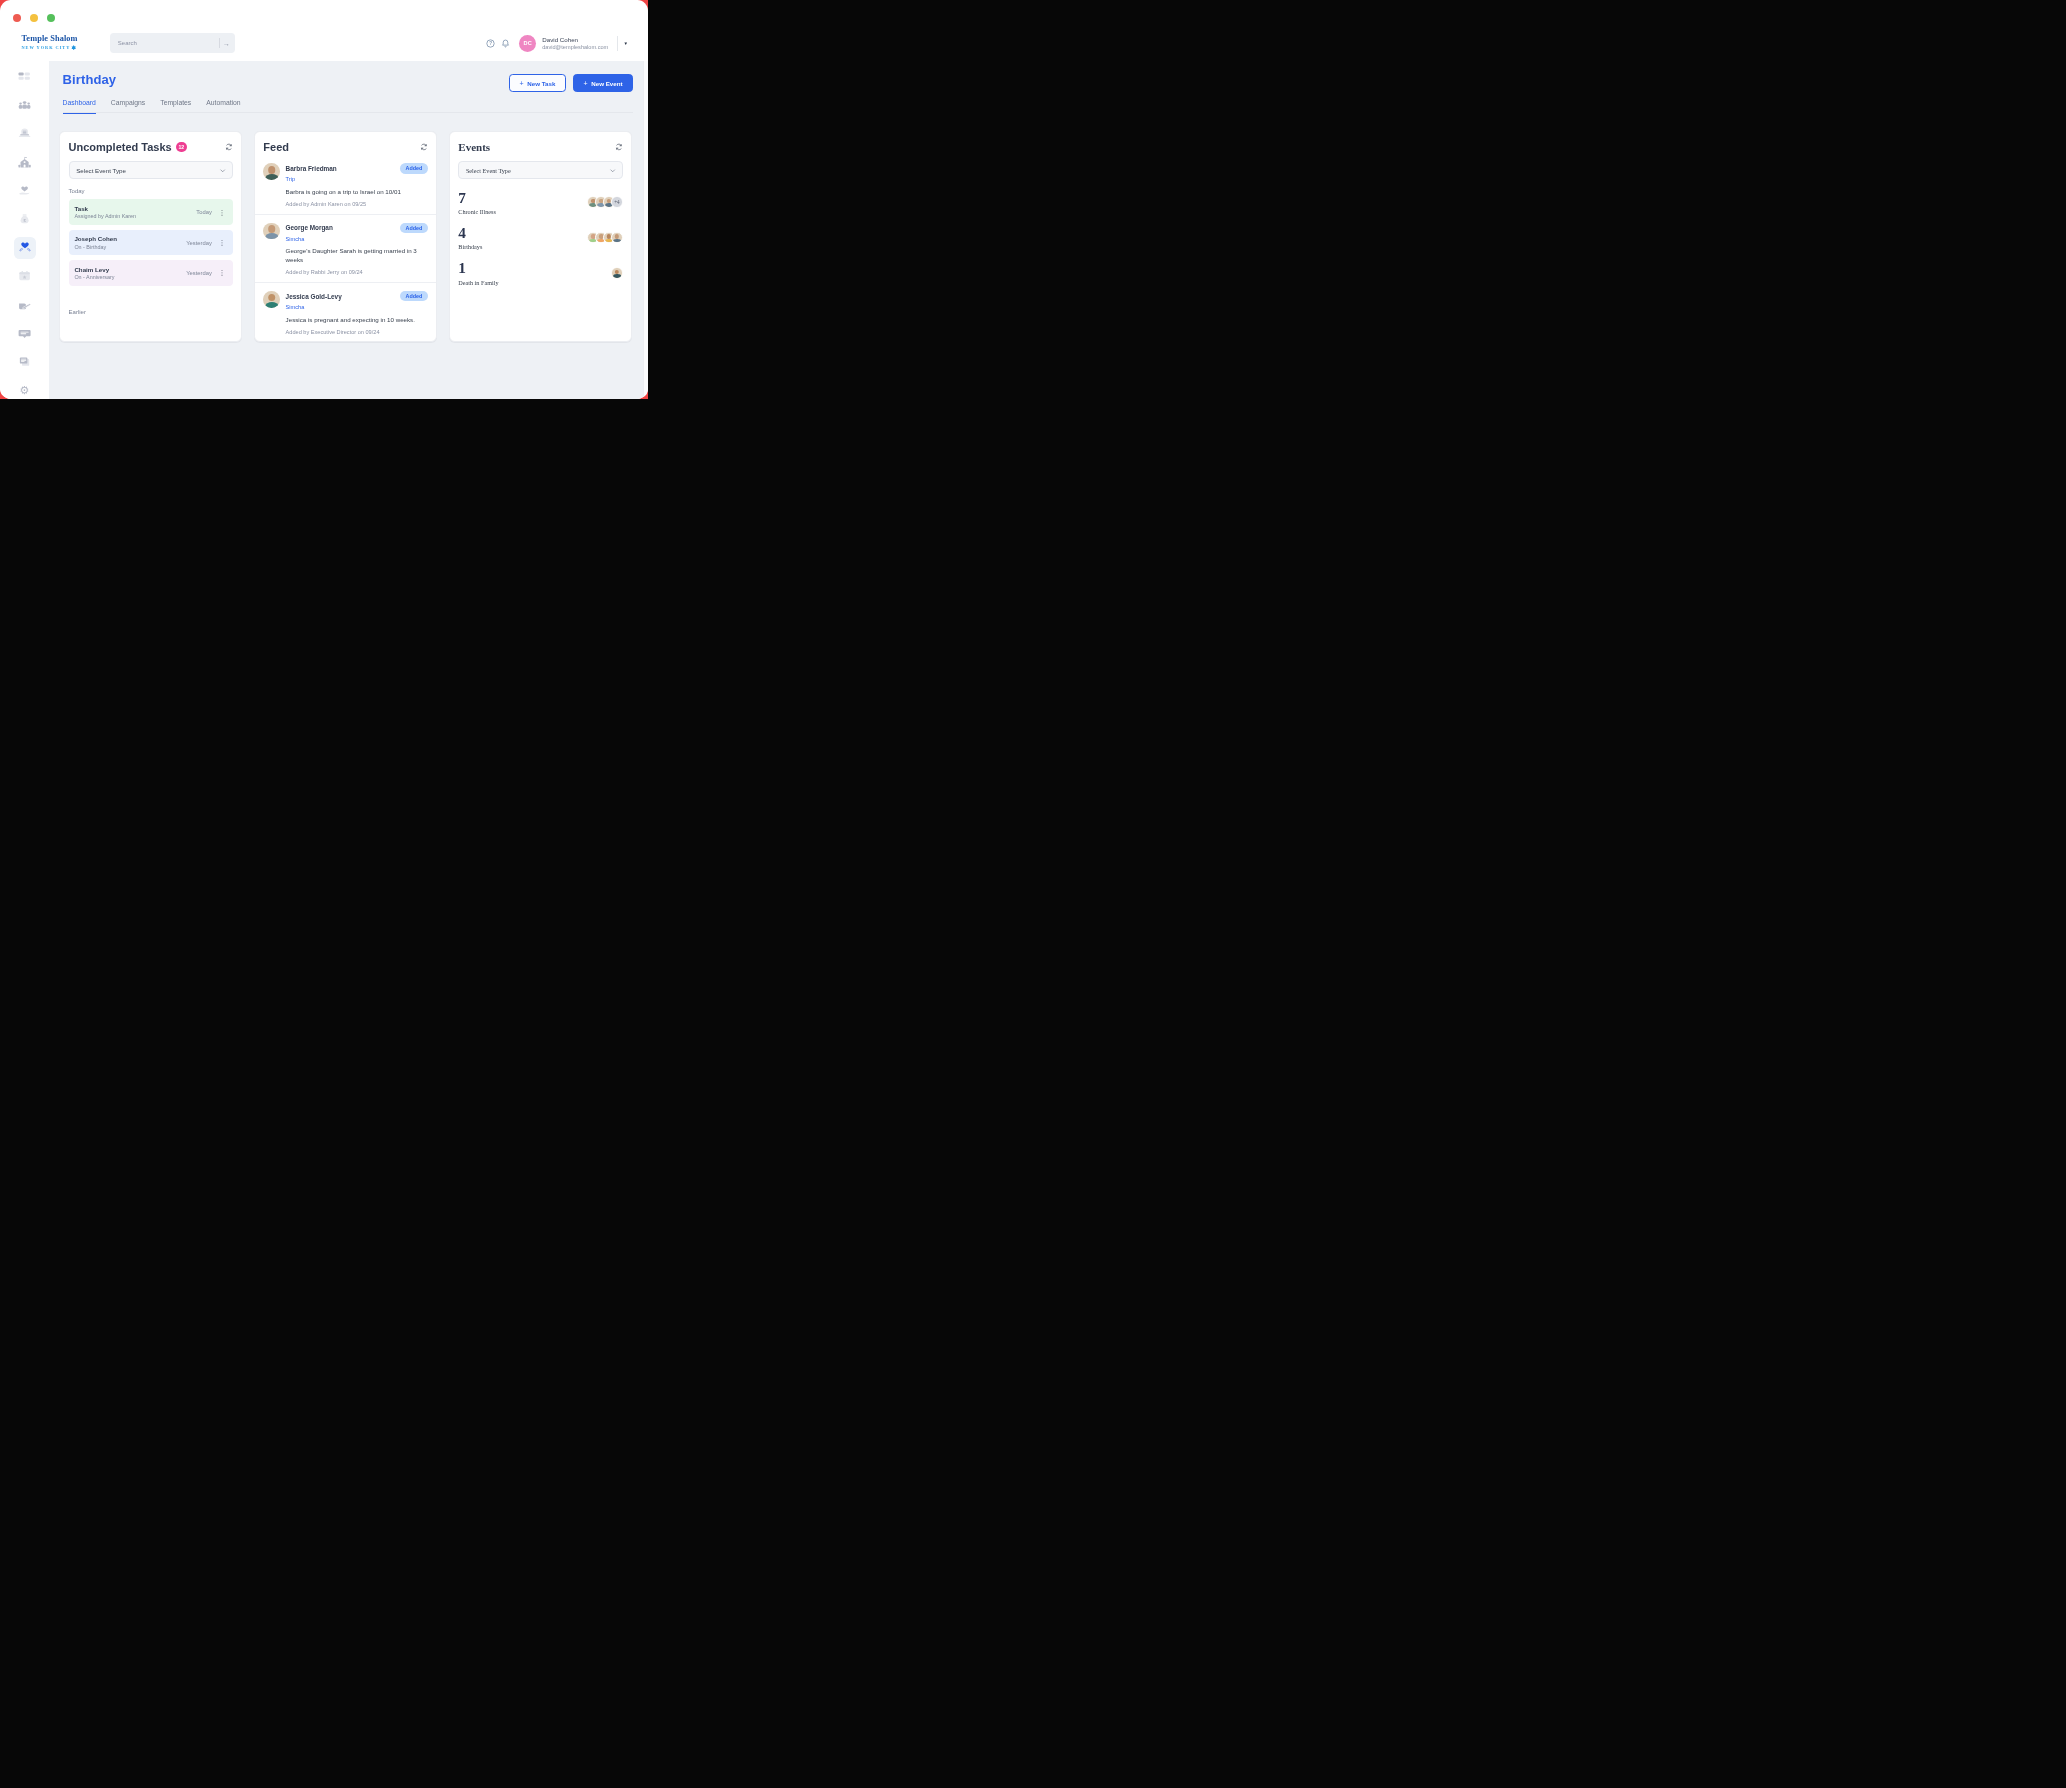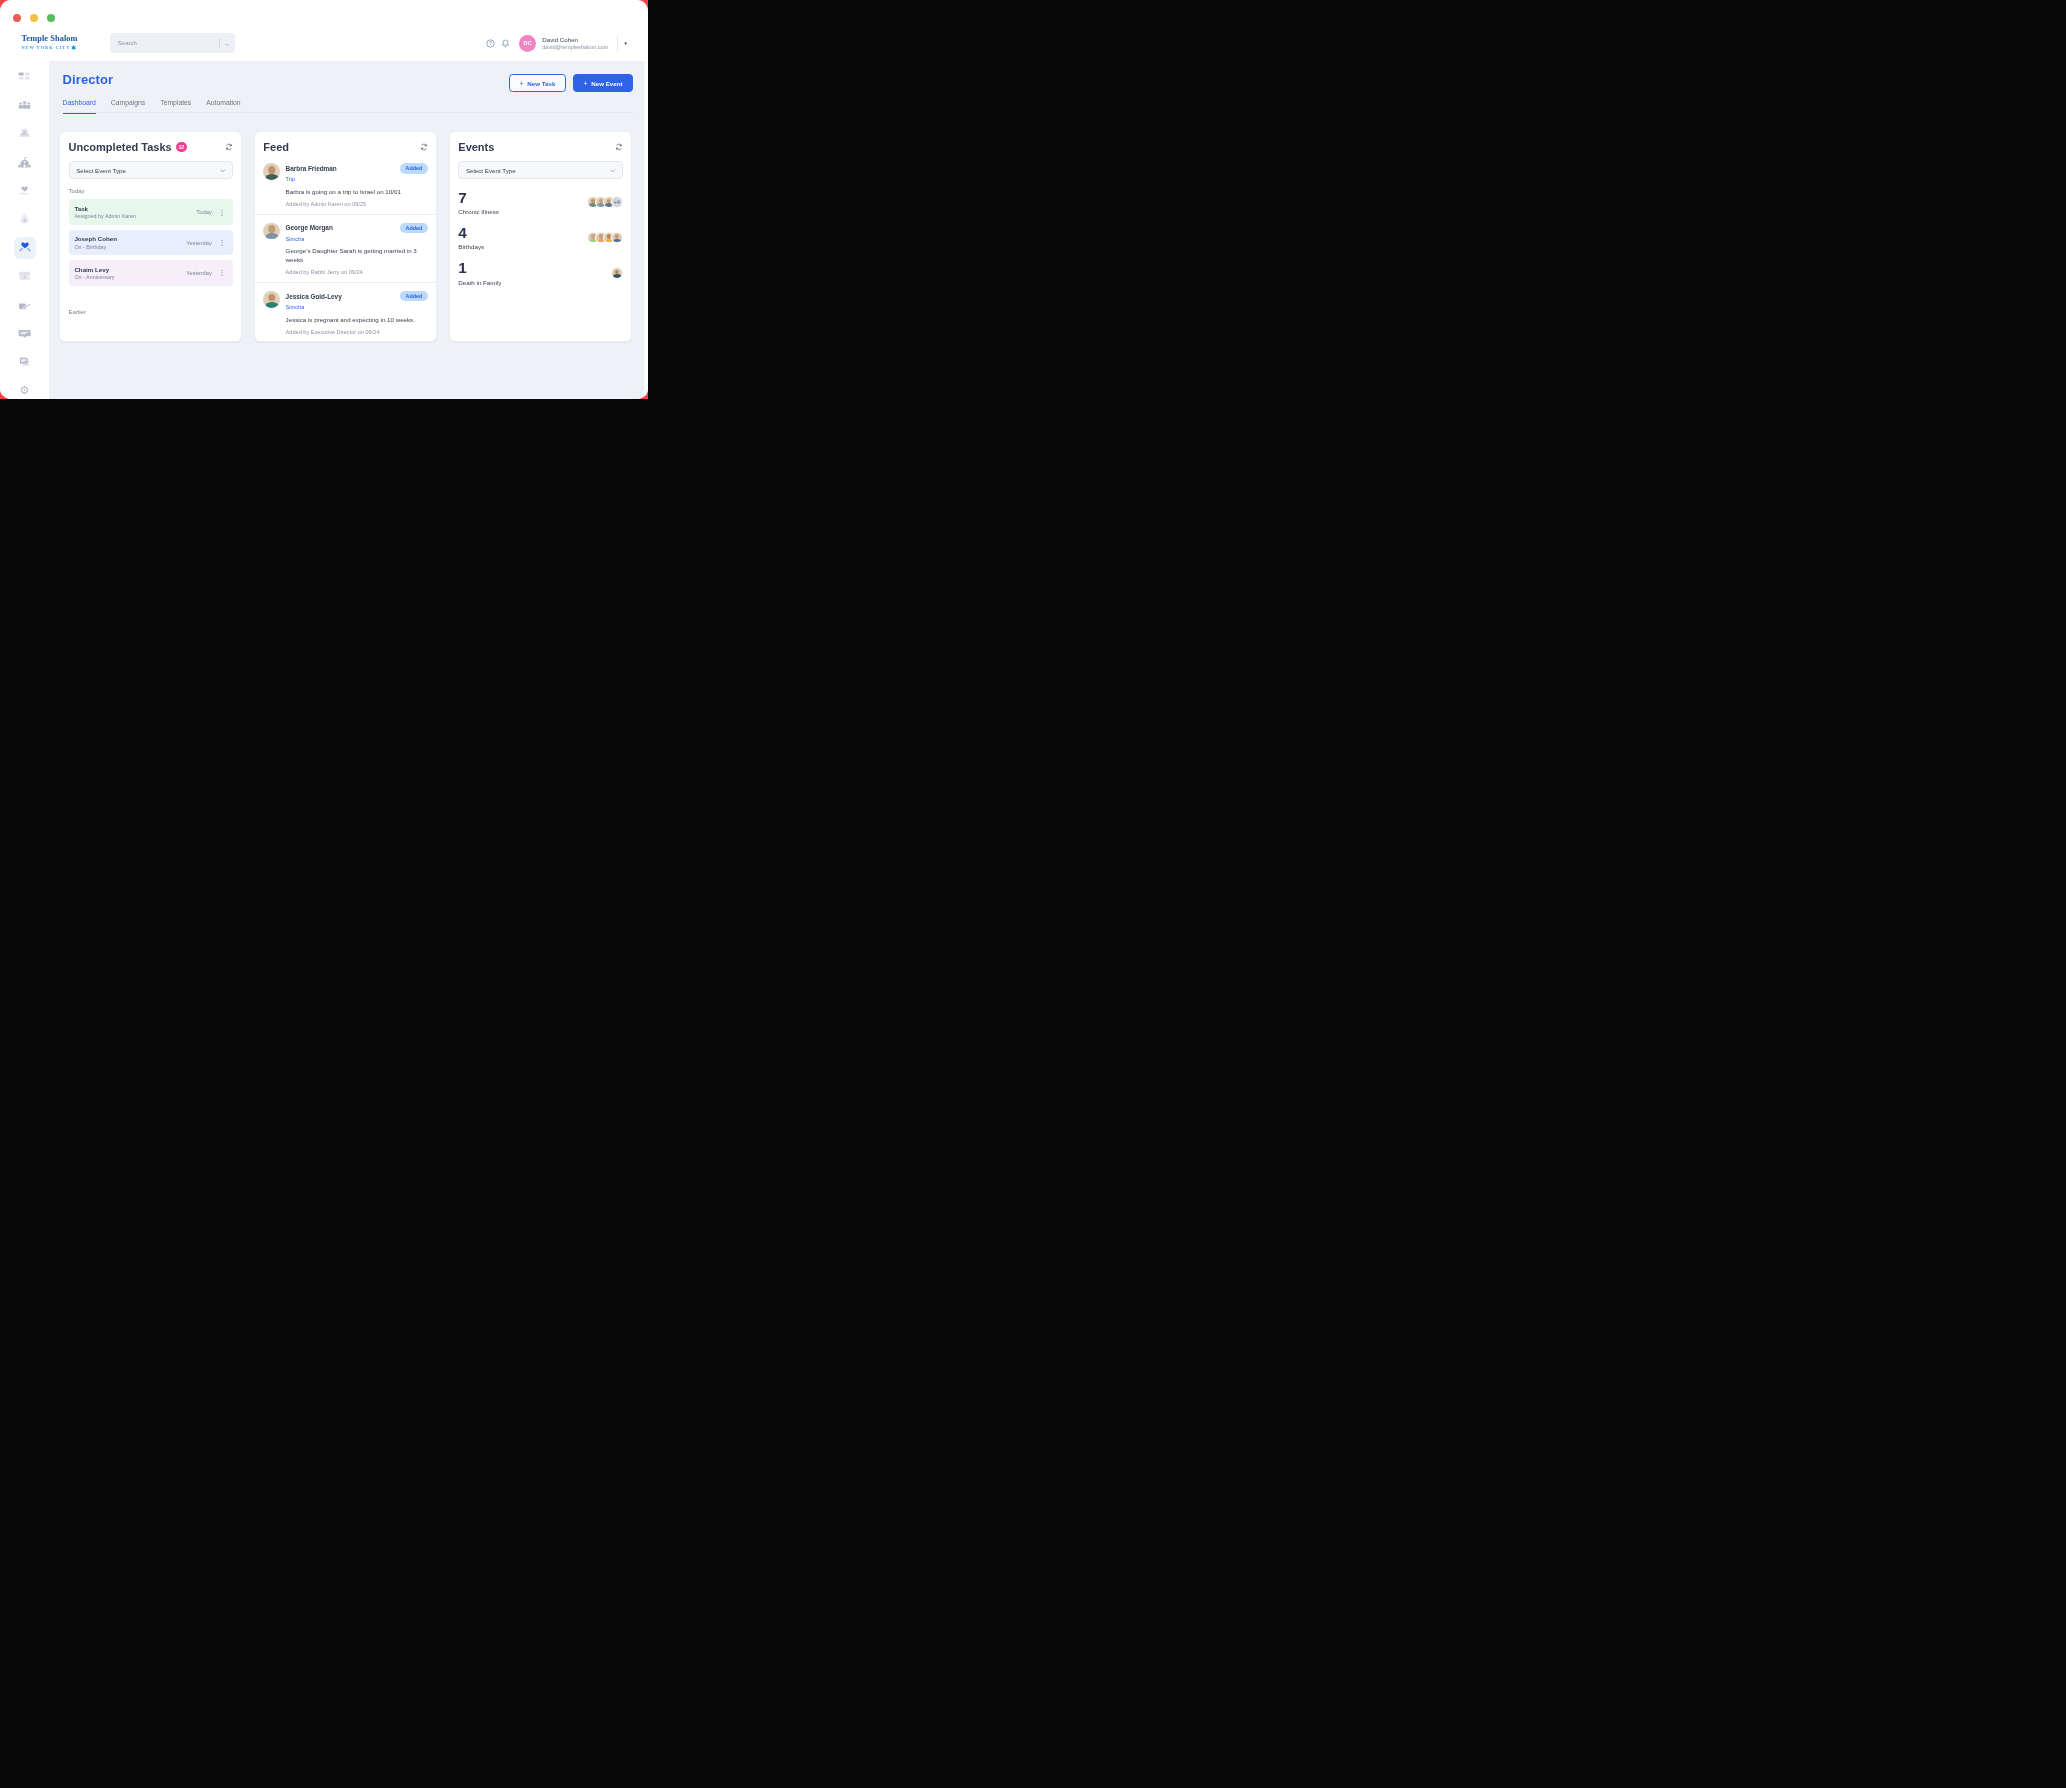--- a/index.html
+++ b/index.html
@@ -54,21 +54,21 @@
   .btn-event{left:524px;width:60px;background:#2e63e7;border:0.6px solid #2e63e7;color:#fff;}
 
   .tabs{position:absolute;left:13.6px;top:38px;width:570px;display:flex;gap:15px;border-bottom:1.2px solid #e4e7ec;}
   .tab{font-size:6.8px;color:#707888;padding-bottom:6.6px;margin-bottom:-1.2px;}
   .tab.active{color:#2e63e7;border-bottom:1.2px solid #2e63e7;}
 
   .card{position:absolute;top:70px;height:211px;background:#fff;border:0.4px solid #ebedf1;border-radius:5.8px;
         box-shadow:0 0.4px 0.8px rgba(16,24,40,.05);overflow:hidden;}
   .card.tasks{left:10.3px;width:183px;}
   .card.feed{left:205px;width:183px;}
-  .card.events{left:400px;width:183px;}
+  .card.events{left:400px;width:183px;font-family:Liberation Serif, serif;}
 
   .card-head{display:flex;align-items:center;padding:9px 8.3px 0 8.3px;}
   .card-title{font-size:11px;font-weight:700;color:#323b4e;}
   .count-badge{margin-left:4.5px;min-width:10.3px;height:10.3px;border-radius:50%;background:#ee3e92;color:#fff;
                font-size:5.2px;font-weight:700;display:flex;align-items:center;justify-content:center;}
   .refresh{margin-left:auto;width:7.9px;height:7.9px;}
 
   .dropdown{margin:8.3px 8.3px 0 8.3px;height:18px;border:0.4px solid #e4e7ed;background:#f7f8fa;border-radius:4.1px;
             display:flex;align-items:center;padding:0 5.8px 0 6.6px;font-size:6.2px;color:#39414f;}
   .dropdown .chev{margin-left:auto;width:7.4px;height:7.4px;}
@@ -257,21 +257,21 @@
         </svg>
       </div>
       <div class="side-item">
         <span class="glyph">⚙</span>
       </div>
     </div>
 
     <div class="content">
       <div class="scroll-strip"></div>
 
-      <div class="page-title">Director</div>
+      <div class="page-title">Birthday</div>
 
       <div class="btn btn-task">
         <span class="plus">+</span>
         <span>New Task</span>
       </div>
       <div class="btn btn-event">
         <span class="plus">+</span>
         <span>New Event</span>
       </div>
 

